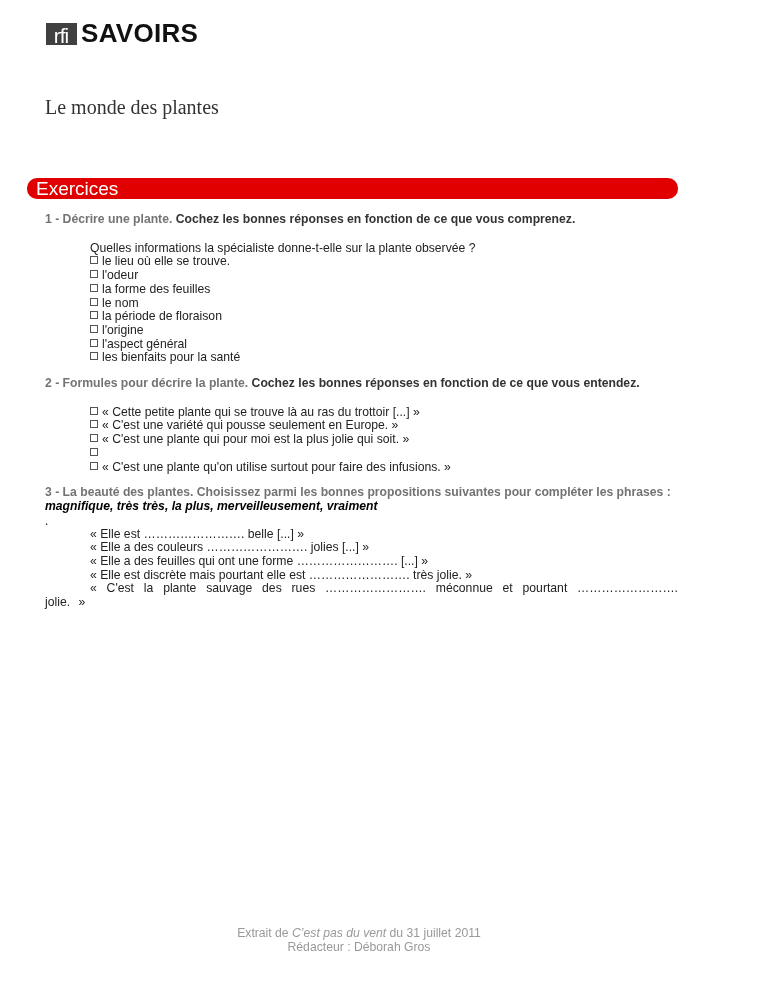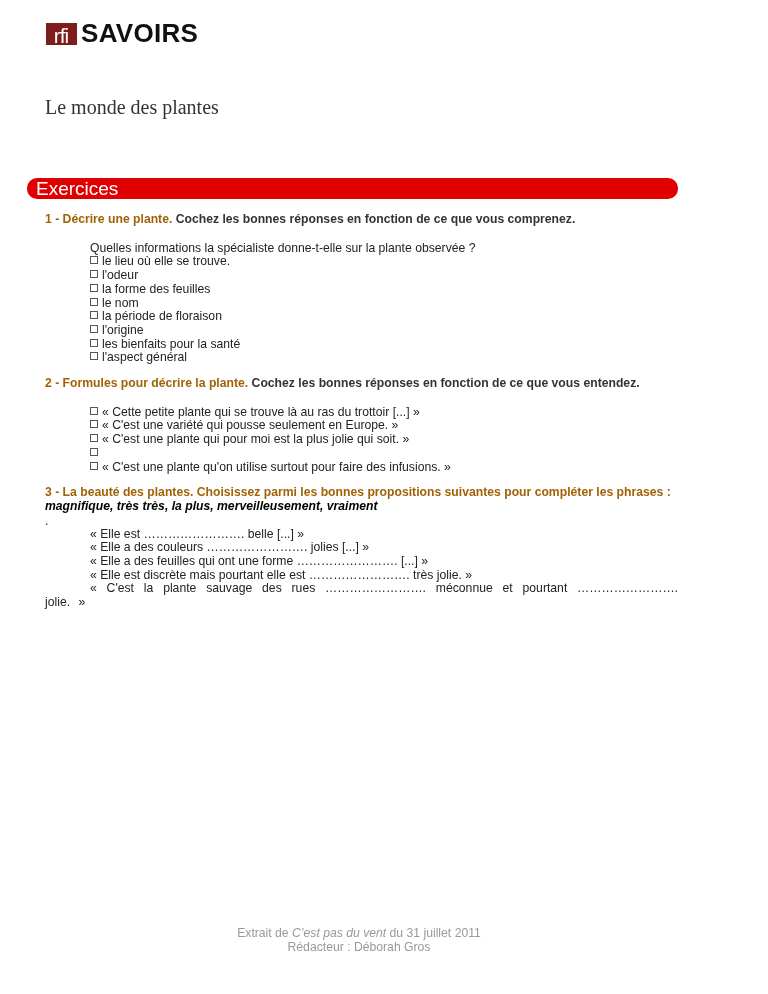--- a/index.html
+++ b/index.html
@@ -19,21 +19,21 @@
       position: absolute;
       left: 46px;
       top: 21px;
       height: 25px;
       display: flex;
       align-items: center;
     }
     .logo-badge {
       width: 31px;
       height: 22px;
-      background: #7f1d1d;
+      background: #404040;
       color: #ffffff;
       font-family: "Liberation Sans", sans-serif;
       font-size: 21px;
       line-height: 25px;
       text-align: center;
       letter-spacing: -1px;
       font-weight: normal;
       box-sizing: border-box;
       padding-right: 1px;
     }
@@ -75,21 +75,21 @@
       left: 45px;
       top: 213px;
       width: 633px;
       font-size: 12.2px;
       line-height: 13.7px;
     }
     .ex-heading {
       margin: 0;
       font-weight: bold;
     }
-    .ex-heading .ex-title { color: #a16207; }
+    .ex-heading .ex-title { color: #737373; }
     .ex-heading .ex-instr { color: #333333; }
     .ex-heading .ex-list { font-style: italic; color: #000; }
     .ex-body {
       margin: 15px 0 0 45px;
       color: #222222;
     }
     .ex-body div { white-space: nowrap; }
     .checkbox {
       display: inline-block;
       width: 6px;
@@ -146,22 +146,22 @@
       <span class="ex-title">1 - Décrire une plante.</span><span class="ex-instr"> Cochez les bonnes réponses en fonction de ce que vous comprenez.</span>
     </p>
     <div class="ex-body">
       <div>Quelles informations la spécialiste donne-t-elle sur la plante observée ?</div>
       <div><span class="checkbox"></span><span>le lieu où elle se trouve.</span></div>
       <div><span class="checkbox"></span><span>l'odeur</span></div>
       <div><span class="checkbox"></span><span>la forme des feuilles</span></div>
       <div><span class="checkbox"></span><span>le nom</span></div>
       <div><span class="checkbox"></span><span>la période de floraison</span></div>
       <div><span class="checkbox"></span><span>l'origine</span></div>
+      <div><span class="checkbox"></span><span>l'aspect général</span></div>
       <div><span class="checkbox"></span><span>les bienfaits pour la santé</span></div>
-      <div><span class="checkbox"></span><span>l'aspect général</span></div>
     </div>
   </div>
 
   <div class="ex2">
     <p class="ex-heading">
       <span class="ex-title">2 - Formules pour décrire la plante.</span><span class="ex-instr"> Cochez les bonnes réponses en fonction de ce que vous entendez.</span>
     </p>
     <div class="ex-body">
       <div><span class="checkbox"></span><span>« Cette petite plante qui se trouve là au ras du trottoir [...] »</span></div>
       <div><span class="checkbox"></span><span>« C'est une variété qui pousse seulement en Europe. »</span></div>

